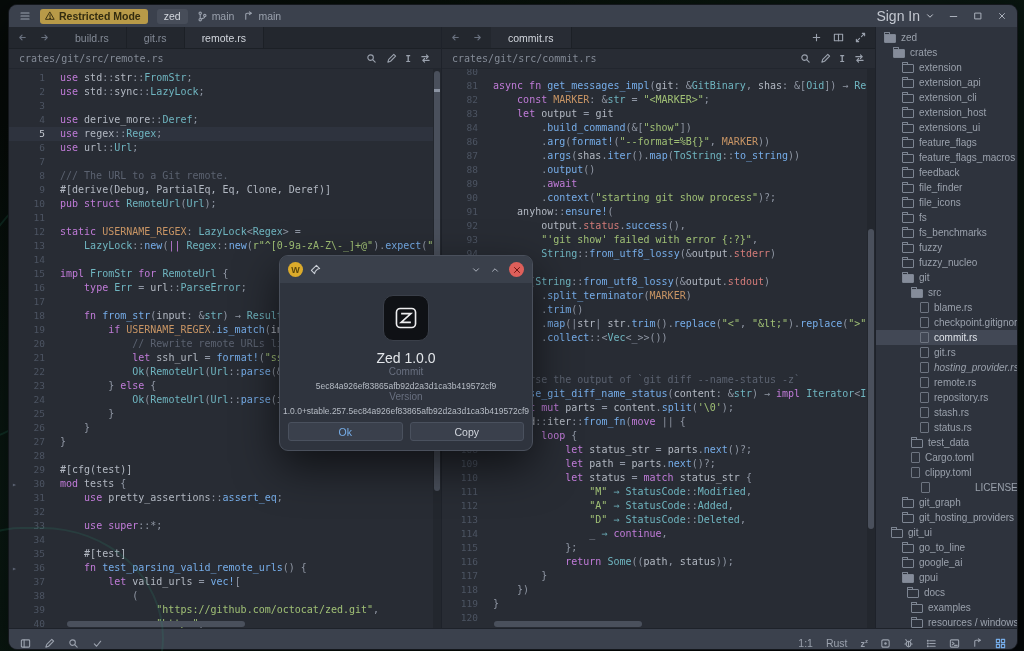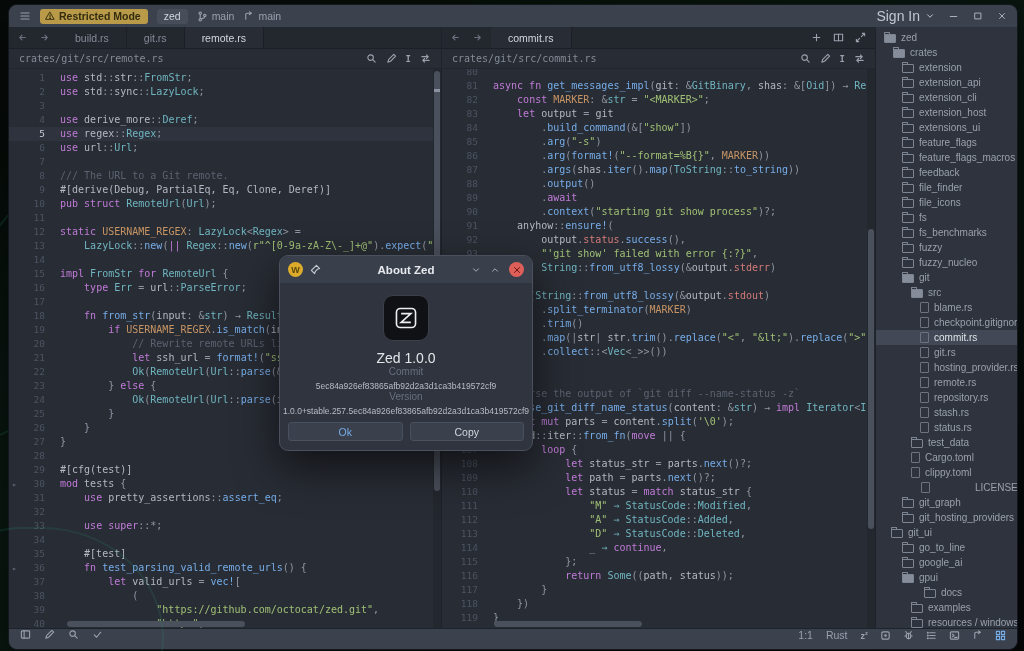--- a/index.html
+++ b/index.html
@@ -70,21 +70,21 @@
   .tree{font-size:10px;color:#9aa1ac;padding-top:3px}
   .trow{display:flex;align-items:center;height:15px;white-space:nowrap;overflow:hidden}
   .trow.sel{background:#424855;color:#dfe3e9}
   .i-folder{width:10px;height:7px;border:1px solid #7d8592;border-radius:1px;position:relative;margin-right:5px;flex:none;margin-top:2px}
   .i-folder::before{content:"";position:absolute;top:-3px;left:-1px;width:4px;height:2px;border:1px solid #7d8592;border-bottom:none;border-radius:1px 1px 0 0}
   .i-folder.open{background:#858c9a}
   .i-file{width:7px;height:9px;border:1px solid #6d7480;border-radius:1px;margin-right:5px;flex:none}
 
   
   .statusbar{height:20px;flex:none;background:#3b414d;border-top:1px solid #1e222a;
-       display:flex;align-items:flex-start;padding:0 11px;color:#9aa1ad;font-size:10.5px;gap:13px}
+       display:flex;align-items:flex-end;padding:0 11px;color:#9aa1ad;font-size:10.5px;gap:13px}
   .sb-right{margin-left:auto;display:flex;align-items:center;gap:13px}
   .sb-ic{display:flex;align-items:center;color:#9aa1ad}
   .sb-ic.active{color:#76ade9}
 
   
   .dialog{position:absolute;left:279px;top:255px;width:252px;height:194px;z-index:20;
        background:#2f343e;border:1px solid #4a505c;border-radius:9px;
        box-shadow:0 16px 44px rgba(0,0,0,.6);display:flex;flex-direction:column;overflow:hidden}
   .dlg-header{height:27px;flex:none;background:#3a404b;display:flex;align-items:center;
        padding:0 8px;gap:7px;position:relative}
@@ -337,21 +337,20 @@
             </span>
           </span>
       </div>
       <div class="editor">
         <div class="codecol" id="rcode">
             <div class="cline"><span class="gut">80</span><span></span></div>
             <div class="cline"><span class="gut">81</span><span><span class="tk-k">async fn </span><span class="tk-f">get_messages_impl</span><span class="tk-p">(</span><span class="tk-v">git</span><span class="tk-p">: &amp;</span><span class="tk-t">GitBinary</span><span class="tk-p">, </span><span class="tk-v">shas</span><span class="tk-p">: &amp;[</span><span class="tk-t">Oid</span><span class="tk-p">]) → </span><span class="tk-t">Result</span></span></div>
             <div class="cline"><span class="gut">82</span><span><span class="tk-p">    </span><span class="tk-k">const </span><span class="tk-n">MARKER</span><span class="tk-p">: &amp;</span><span class="tk-t">str</span><span class="tk-p"> = </span><span class="tk-s">"&lt;MARKER&gt;"</span><span class="tk-p">;</span></span></div>
             <div class="cline"><span class="gut">83</span><span><span class="tk-p">    </span><span class="tk-k">let </span><span class="tk-v">output</span><span class="tk-p"> = </span><span class="tk-v">git</span></span></div>
             <div class="cline"><span class="gut">84</span><span><span class="tk-p">        .</span><span class="tk-f">build_command</span><span class="tk-p">(&amp;[</span><span class="tk-s">"show"</span><span class="tk-p">])</span></span></div>
-            <div class="cline"><span class="gut">85</span><span><span class="tk-p">        .</span><span class="tk-f">arg</span><span class="tk-p">(</span><span class="tk-s">"-s"</span><span class="tk-p">)</span></span></div>
             <div class="cline"><span class="gut">86</span><span><span class="tk-p">        .</span><span class="tk-f">arg</span><span class="tk-p">(</span><span class="tk-m">format!</span><span class="tk-p">(</span><span class="tk-s">"--format=%B{}"</span><span class="tk-p">, </span><span class="tk-n">MARKER</span><span class="tk-p">))</span></span></div>
             <div class="cline"><span class="gut">87</span><span><span class="tk-p">        .</span><span class="tk-f">args</span><span class="tk-p">(</span><span class="tk-v">shas</span><span class="tk-p">.</span><span class="tk-f">iter</span><span class="tk-p">().</span><span class="tk-f">map</span><span class="tk-p">(</span><span class="tk-t">ToString</span><span class="tk-p">::</span><span class="tk-f">to_string</span><span class="tk-p">))</span></span></div>
             <div class="cline"><span class="gut">88</span><span><span class="tk-p">        .</span><span class="tk-f">output</span><span class="tk-p">()</span></span></div>
             <div class="cline"><span class="gut">89</span><span><span class="tk-p">        .</span><span class="tk-k">await</span></span></div>
             <div class="cline"><span class="gut">90</span><span><span class="tk-p">        .</span><span class="tk-f">context</span><span class="tk-p">(</span><span class="tk-s">"starting git show process"</span><span class="tk-p">)?;</span></span></div>
             <div class="cline"><span class="gut">91</span><span><span class="tk-p">    </span><span class="tk-v">anyhow</span><span class="tk-p">::</span><span class="tk-m">ensure!</span><span class="tk-p">(</span></span></div>
             <div class="cline"><span class="gut">92</span><span><span class="tk-p">        </span><span class="tk-v">output</span><span class="tk-p">.</span><span class="tk-r">status</span><span class="tk-p">.</span><span class="tk-f">success</span><span class="tk-p">(),</span></span></div>
             <div class="cline"><span class="gut">93</span><span><span class="tk-p">        </span><span class="tk-s">"'git show' failed with error {:?}"</span><span class="tk-p">,</span></span></div>
             <div class="cline"><span class="gut">94</span><span><span class="tk-p">        </span><span class="tk-t">String</span><span class="tk-p">::</span><span class="tk-f">from_utf8_lossy</span><span class="tk-p">(&amp;</span><span class="tk-v">output</span><span class="tk-p">.</span><span class="tk-r">stderr</span><span class="tk-p">)</span></span></div>
             <div class="cline"><span class="gut">95</span><span><span class="tk-p">    );</span></span></div>
@@ -471,21 +470,21 @@
             <span>checkpoint.gitignore</span>
           </div>
           <div class="trow sel" style="padding-left: 44px;">
             <span class="i-file"></span>
             <span>commit.rs</span>
           </div>
           <div class="trow" style="padding-left: 44px;">
             <span class="i-file"></span>
             <span>git.rs</span>
           </div>
-          <div class="trow" style="padding-left: 44px;">
+          <div class="trow" style="padding-left: 44px; font-style: italic;">
             <span class="i-file"></span>
             <span>hosting_provider.rs</span>
           </div>
           <div class="trow" style="padding-left: 44px;">
             <span class="i-file"></span>
             <span>remote.rs</span>
           </div>
           <div class="trow" style="padding-left: 44px;">
             <span class="i-file"></span>
             <span>repository.rs</span>
@@ -531,21 +530,21 @@
             <span>go_to_line</span>
           </div>
           <div class="trow" style="padding-left: 26px;">
             <span class="i-folder"></span>
             <span>google_ai</span>
           </div>
           <div class="trow" style="padding-left: 26px;">
             <span class="i-folder open"></span>
             <span>gpui</span>
           </div>
-          <div class="trow" style="padding-left: 48px;">
+          <div class="trow" style="padding-left: 31px;">
             <span class="i-folder"></span>
             <span>docs</span>
           </div>
           <div class="trow" style="padding-left: 35px;">
             <span class="i-folder"></span>
             <span>examples</span>
           </div>
           <div class="trow" style="padding-left: 35px;">
             <span class="i-folder"></span>
             <span>resources / windows</span>
@@ -632,21 +631,20 @@
 </div>
 
 <div class="dialog">
   <div class="dlg-header">
     <span class="avatar">W</span>
     <span style="color:#c7ccd4">
         <svg width="11" height="11" viewBox="0 0 12 12" fill="none" stroke="currentColor" stroke-width="1.2" stroke-linecap="round" stroke-linejoin="round">
           <path d="M7 1.5 10.5 5 8 5.8 5.8 8 5 10.5 1.5 7z" transform="rotate(0 6 6)"></path>
         </svg>
       </span>
-    <span class="dlg-title">About Zed</span>
     <span class="dlg-hr">
       <span>
           <svg width="10" height="10" viewBox="0 0 12 12" fill="none" stroke="currentColor" stroke-width="1.2" stroke-linecap="round" stroke-linejoin="round">
             <path d="M3 4.5 6 7.5 9 4.5"></path>
           </svg>
         </span>
       <span>
           <svg width="10" height="10" viewBox="0 0 12 12" fill="none" stroke="currentColor" stroke-width="1.2" stroke-linecap="round" stroke-linejoin="round">
             <path d="M3 7.5 6 4.5 9 7.5"></path>
           </svg>

